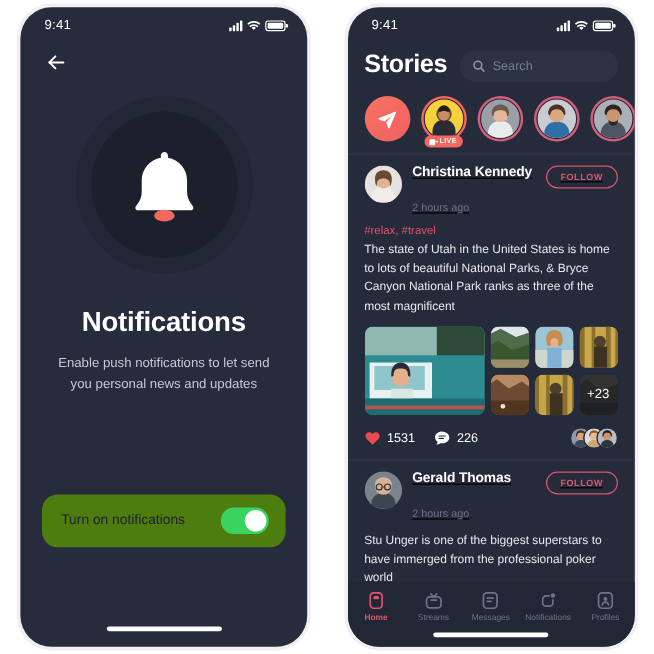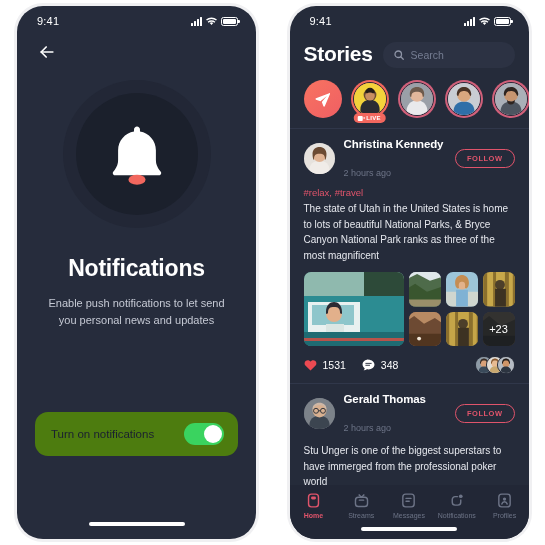--- a/index.html
+++ b/index.html
@@ -156,21 +156,21 @@
   }
   .cam::after{
     content:""; position:absolute; right:0; top:1px;
     width:0; height:0; border-top:1.5px solid transparent;
     border-bottom:1.5px solid transparent; border-right:2.5px solid #fff;
   }
 
   .divider { height:1px; background:#30374a; margin:0 0 0 0; }
 
   .post { padding:9px 14px 0 14px; }
-  .post-head { display:flex; align-items:center; gap:9px; }
+  .post-head { display:flex; align-items:flex-start; gap:9px;text-decoration:underline; }
   .avatar {
     width:31px; height:31px; border-radius:50%;
     overflow:hidden; flex:none; background:#5a5f6e;
   }
   .who { flex:1; min-width:0; }
   .who-name { color:#fff; font-size:11.5px; font-weight:bold; letter-spacing:-0.1px; }
   .who-time { color:#6d7487; font-size:9px; margin-top:18px; }
   .follow {
     border:1px solid #e0546b; color:#e0546b;
     background:transparent; border-radius:10px;
@@ -507,21 +507,21 @@
             </span>
             <span class="ecount">1531</span>
           </div>
           <div class="eitem">
             <span class="bubble">
               <svg viewBox="0 0 24 22" width="13" height="12">
                   <path d="M12 1C5.9 1 1 5 1 10c0 2.8 1.6 5.3 4 7-.3 1.6-1 2.9-2 3.8 2.3.2 4.4-.6 6-1.9 1 .2 2 .3 3 .3 6.1 0 11-4 11-9s-4.9-9-11-9Z" fill="#ffffff"></path>
                   <path d="M7 8h10M7 11.5h7" stroke="#252b3a" stroke-width="1.7" stroke-linecap="round"></path>
                 </svg>
             </span>
-            <span class="ecount">348</span>
+            <span class="ecount">226</span>
           </div>
           <div class="stack">
             <span class="sa">
               <svg viewBox="0 0 20 20" width="100%" height="100%">
                   <rect width="20" height="20" fill="#8d9aa6"></rect>
                   <circle cx="10" cy="8" r="4.5" fill="#d8a179"></circle>
                   <path d="M10 12c-4 0-6.5 2.5-6.5 6V20h13v-2c0-3.5-2.5-6-6.5-6Z" fill="#3a4a5a"></path>
                   <path d="M5 7c.5-4 2.8-5 5-5s4.5 1 5 5c.2 1.6-.6 2-1 1.2C13.5 5 12 4.5 10 4.5S6.5 5 6 8.2C5.6 9 4.8 8.6 5 7Z" fill="#3b2f27"></path>
                 </svg>
             </span>

